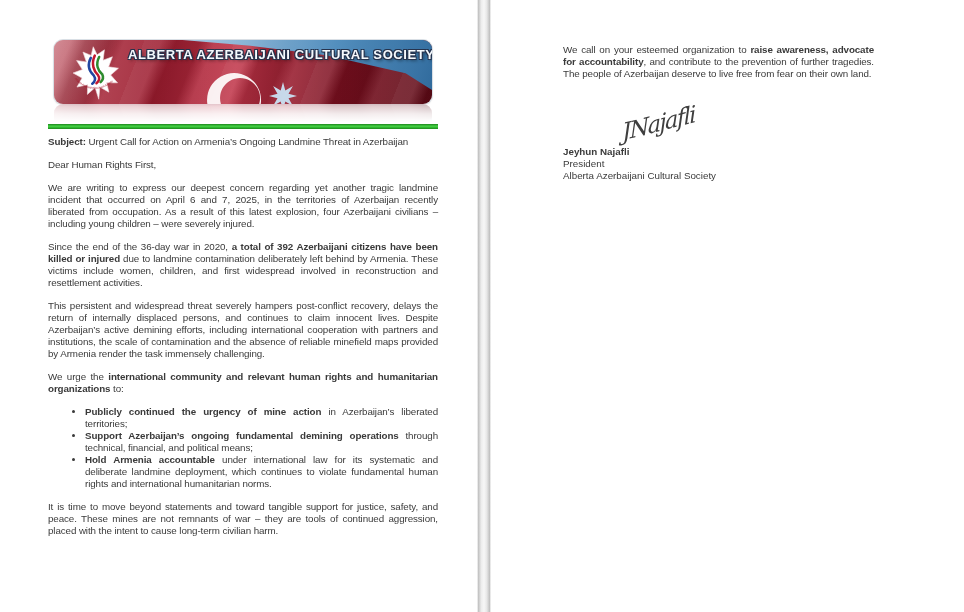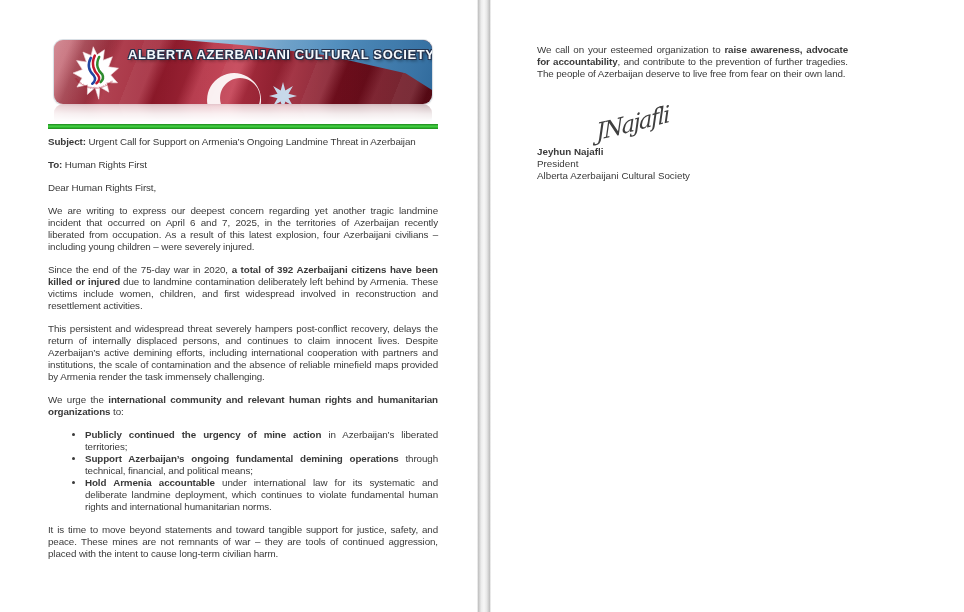--- a/index.html
+++ b/index.html
@@ -2,21 +2,21 @@
 <html><head>
 <meta charset="utf-8">
 <style>
   html,body { margin:0; padding:0; background:#ffffff; }
   .canvas {
     position:relative; width:964px; height:612px; overflow:hidden;
     background:#ffffff; font-family:"Liberation Sans", sans-serif; color:#3a3a3a;
   }
   .page { position:absolute; top:0; height:612px; background:#ffffff; }
   .page-left  { left:0;   width:477px; }
-  .page-right { left:491px; width:411px; }
+  .page-right { left:517px; width:411px; }
   .page-divider {
     position:absolute; left:477px; top:0; width:14px; height:612px;
     background:linear-gradient(to right,#ffffff 0%,#c3c3c3 10%,#ececec 30%,#f7f7f7 50%,#e7e7e7 70%,#c1c1c1 90%,#ffffff 100%);
   }
   .content-l { padding:40px 39px 0 48px; }
   .content-r { padding:44px 54px 0 46px; }
 
   
   .banner {
     position:relative; width:378px; height:64px; margin-left:6px;
@@ -104,31 +104,30 @@
 
       <div class="banner-reflect">
         <div class="mirror">
           <div class="flag-red"></div>
           <div class="flag-blue"></div>
         </div>
       </div>
 
       <div class="green-bar"></div>
 
-      <p class="left"><b>Subject:</b><span> Urgent Call for Support on Armenia’s Ongoing Landmine Threat in Azerbaijan</span></p>
+      <p class="left"><b>Subject:</b><span> Urgent Call for Action on Armenia’s Ongoing Landmine Threat in Azerbaijan</span></p>
 
       <div class="meta">
-        <p class="meta-line"><b>To:</b><span> Human Rights First</span></p>
       </div>
 
       <p class="left">Dear Human Rights First,</p>
 
       <p>We are writing to express our deepest concern regarding yet another tragic landmine incident that occurred on April 6 and 7, 2025, in the territories of Azerbaijan recently liberated from occupation. As a result of this latest explosion, four Azerbaijani civilians – including young children – were severely injured.</p>
 
-      <p><span>Since the end of the 75-day war in 2020, </span><b>a total of 392 Azerbaijani citizens have been killed or injured</b><span> due to landmine contamination deliberately left behind by Armenia. These victims include women, children, and first widespread involved in reconstruction and resettlement activities.</span></p>
+      <p><span>Since the end of the 36-day war in 2020, </span><b>a total of 392 Azerbaijani citizens have been killed or injured</b><span> due to landmine contamination deliberately left behind by Armenia. These victims include women, children, and first widespread involved in reconstruction and resettlement activities.</span></p>
 
       <p>This persistent and widespread threat severely hampers post-conflict recovery, delays the return of internally displaced persons, and continues to claim innocent lives. Despite Azerbaijan’s active demining efforts, including international cooperation with partners and institutions, the scale of contamination and the absence of reliable minefield maps provided by Armenia render the task immensely challenging.</p>
 
       <p><span>We urge the </span><b>international community and relevant human rights and humanitarian organizations</b><span> to:</span></p>
 
       <ul class="points">
         <li><b>Publicly continued the urgency of mine action</b><span> in Azerbaijan’s liberated territories;</span></li>
         <li><b>Support Azerbaijan’s ongoing fundamental demining operations</b><span> through technical, financial, and political means;</span></li>
         <li><b>Hold Armenia accountable</b><span> under international law for its systematic and deliberate landmine deployment, which continues to violate fundamental human rights and international humanitarian norms.</span></li>
       </ul>

